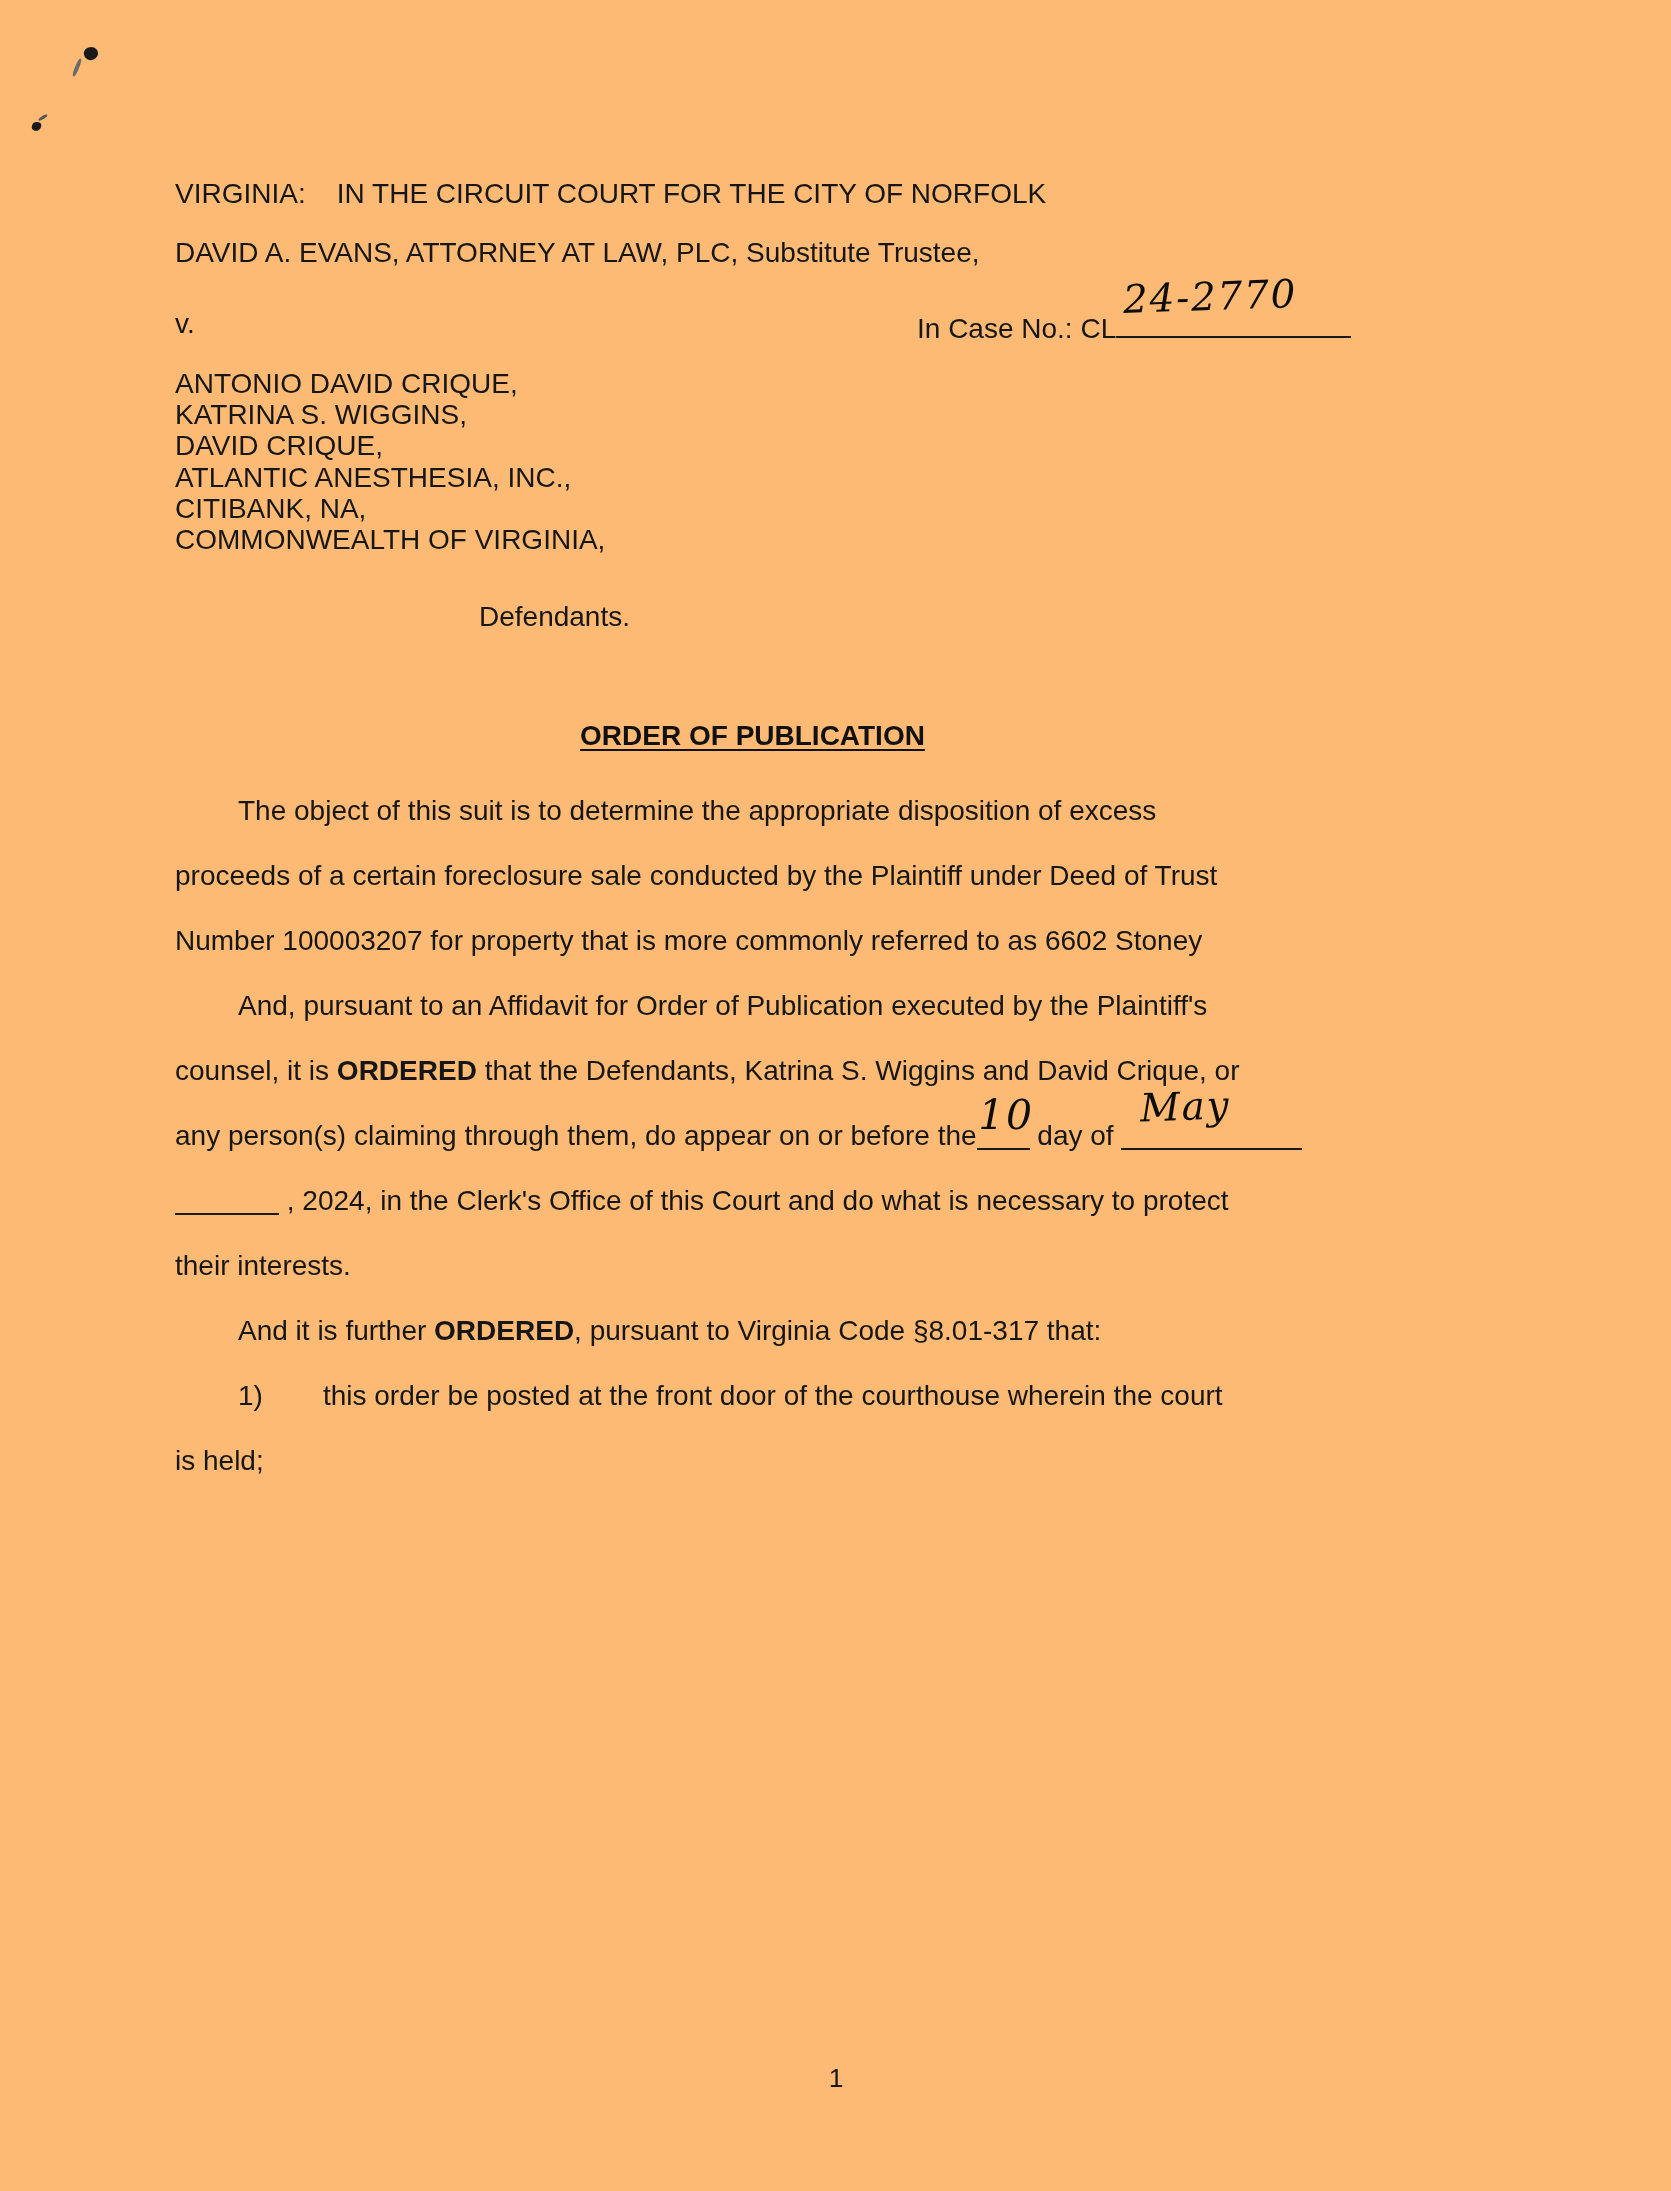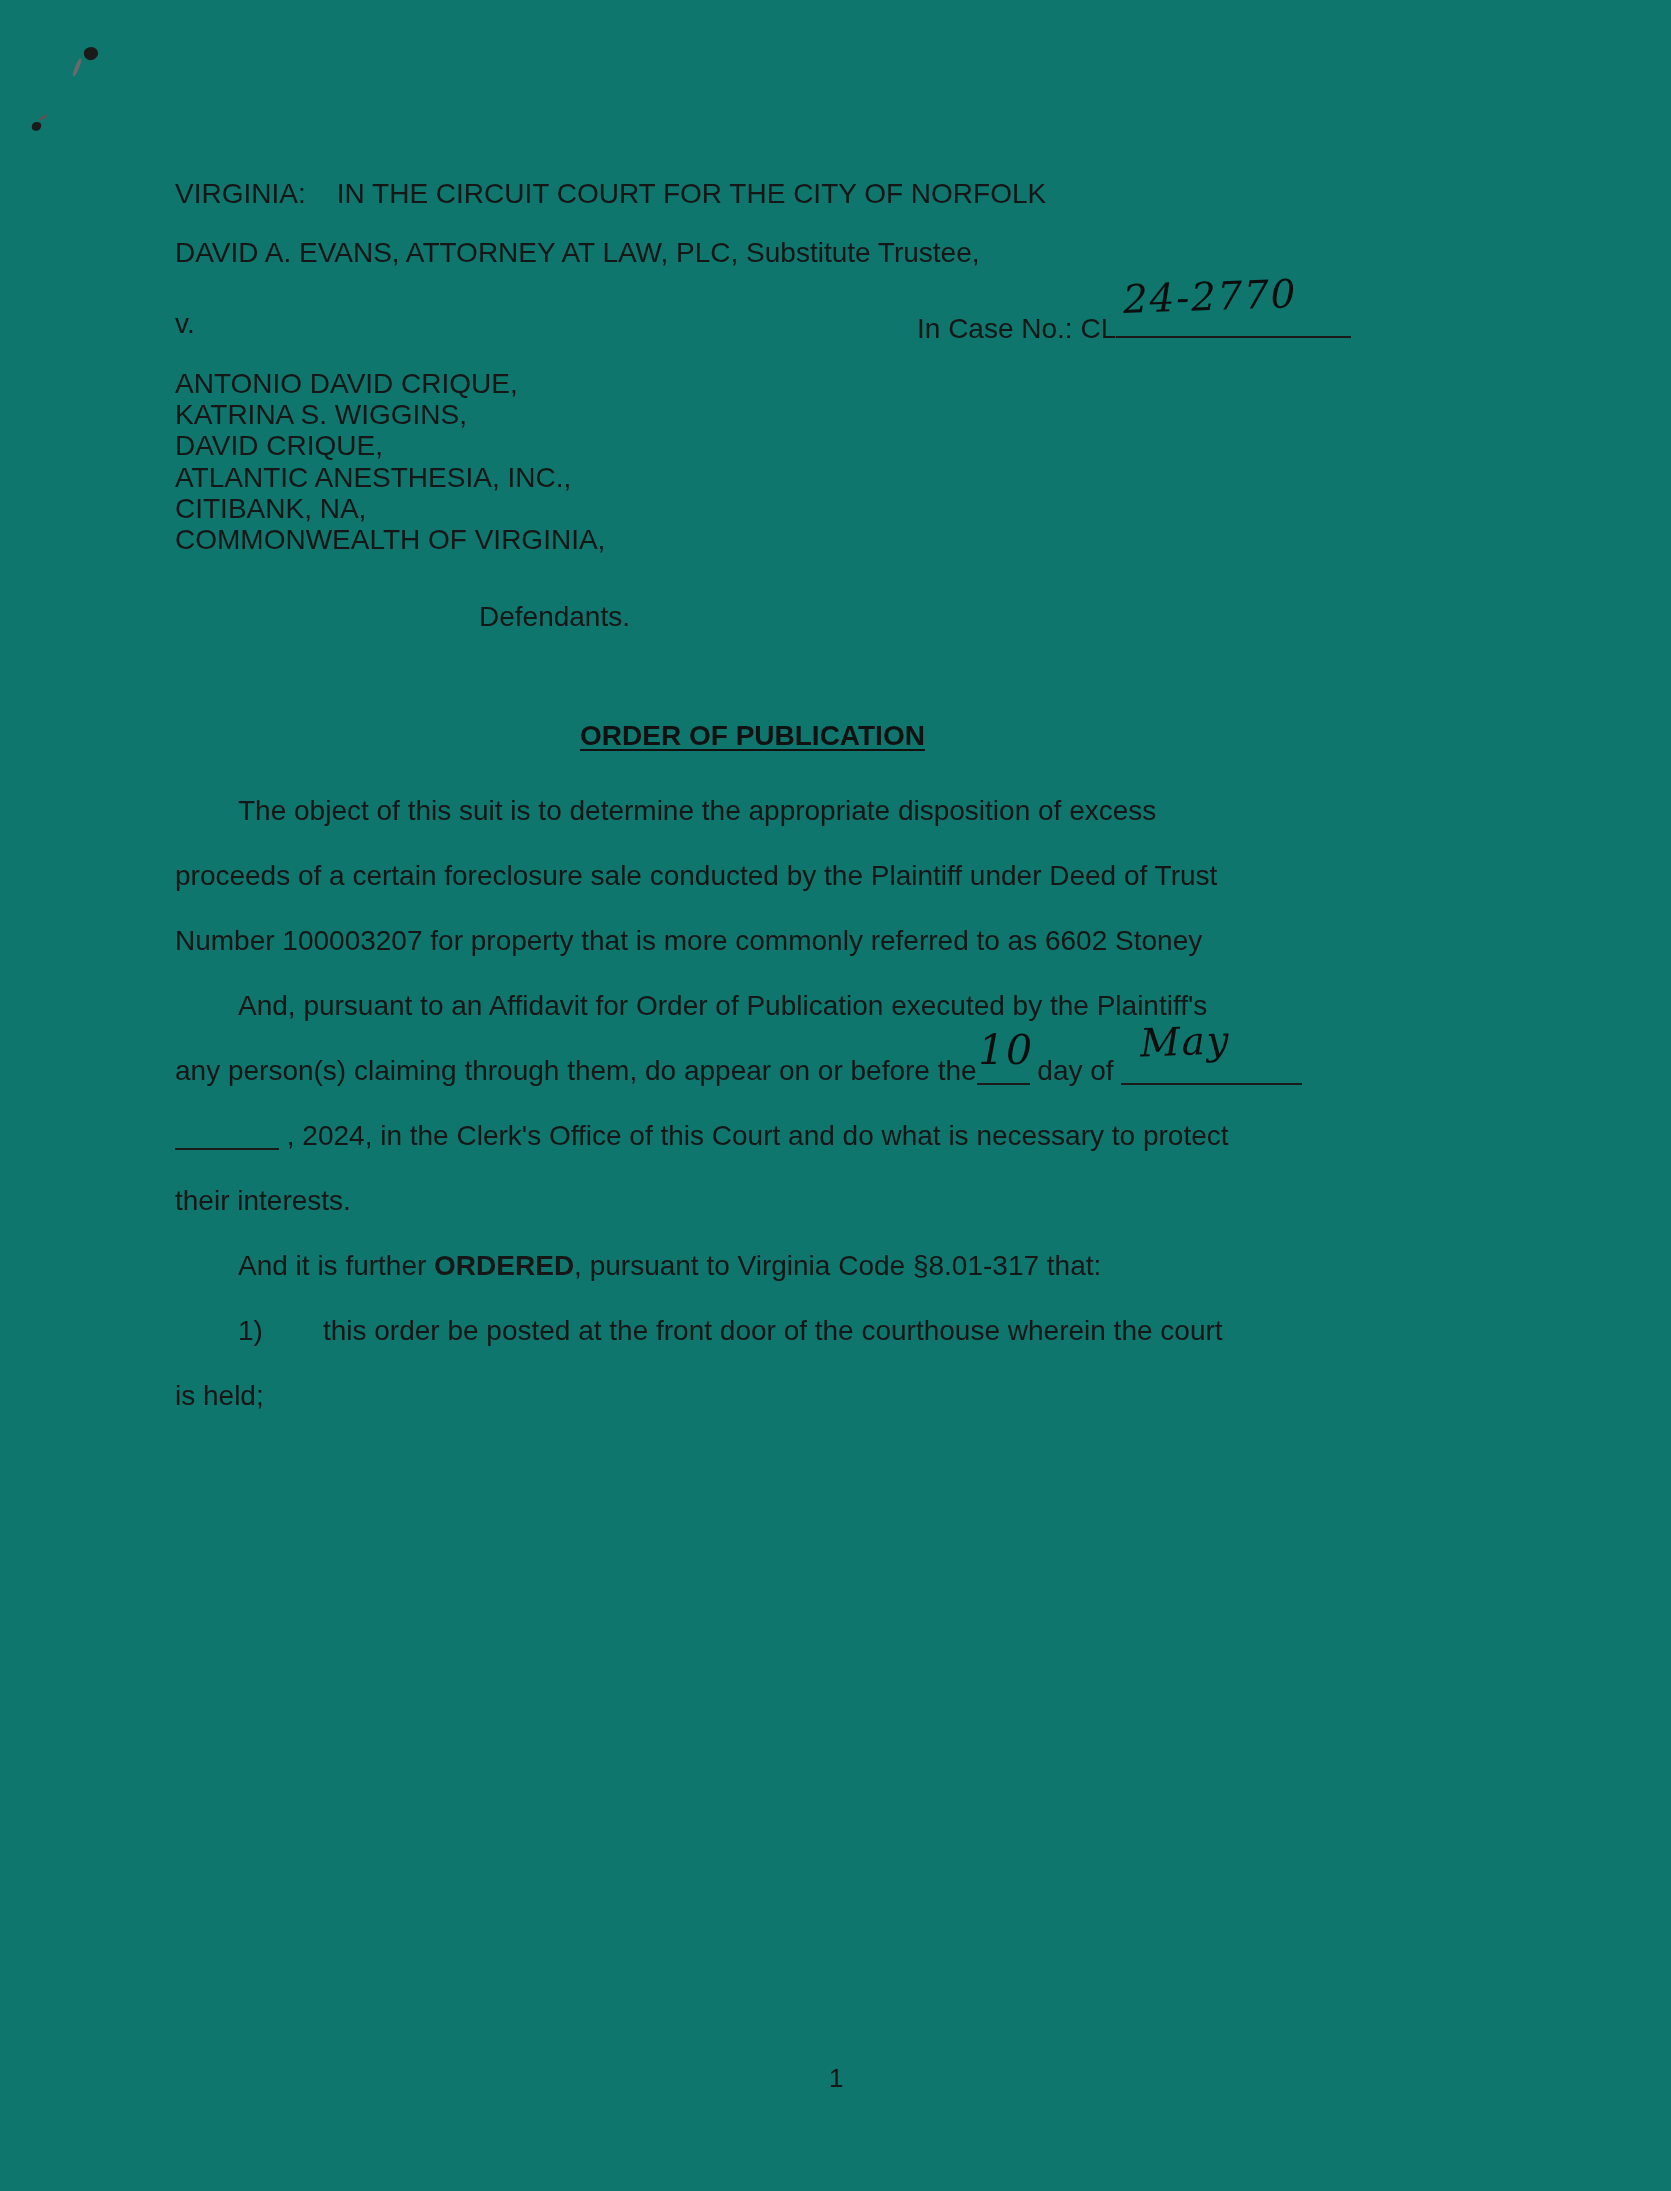--- a/index.html
+++ b/index.html
@@ -8,21 +8,21 @@
     background: #ffffff;
   }
   body {
     font-family: "Liberation Sans", sans-serif;
     color: #111111;
   }
   .page {
     position: relative;
     width: 1672px;
     height: 2192px;
-    background: #0f766e;
+    background: #fdba74;
     overflow: hidden;
   }
 
   
   .speck {
     position: absolute;
     background: #1a1a1a;
     border-radius: 50%;
   }
   .speck-a { left: 84px;  top: 47px;  width: 13.7px; height: 13px; transform: rotate(-20deg); border-radius: 45% 55% 50% 50%; }
@@ -208,20 +208,21 @@
 
     <div class="body-block">
       <div class="para-line first">The object of this suit is to determine the appropriate disposition of excess</div>
       <div class="para-line">proceeds of a certain foreclosure sale conducted by the Plaintiff under Deed of Trust</div>
       <div class="para-line">Number 100003207 for property that is more commonly referred to as 6602 Stoney</div>
     </div>
 
     <div>
       <div class="para-line first">And, pursuant to an Affidavit for Order of Publication executed by the Plaintiff's</div>
 
+      <div class="para-line"><span>counsel, it is </span><b>ORDERED</b><span> that the Defendants, Katrina S. Wiggins and David Crique, or</span></div>
 
       <div class="para-line"><span>any person(s) claiming through them, do appear on or before the</span><span class="blank-short"><span class="hand hand-day">10</span></span><span> day of </span><span class="blank-month"><span class="hand hand-month">May</span></span></div>
 
       <div class="para-line"><span class="blank-year"></span><span> , 2024, in the Clerk's Office of this Court and do what is necessary to protect</span></div>
 
       <div class="para-line">their interests.</div>
     </div>
 
     <div>
       <div class="para-line first"><span>And it is further </span><b>ORDERED</b><span>, pursuant to Virginia Code §8.01-317 that:</span></div>

